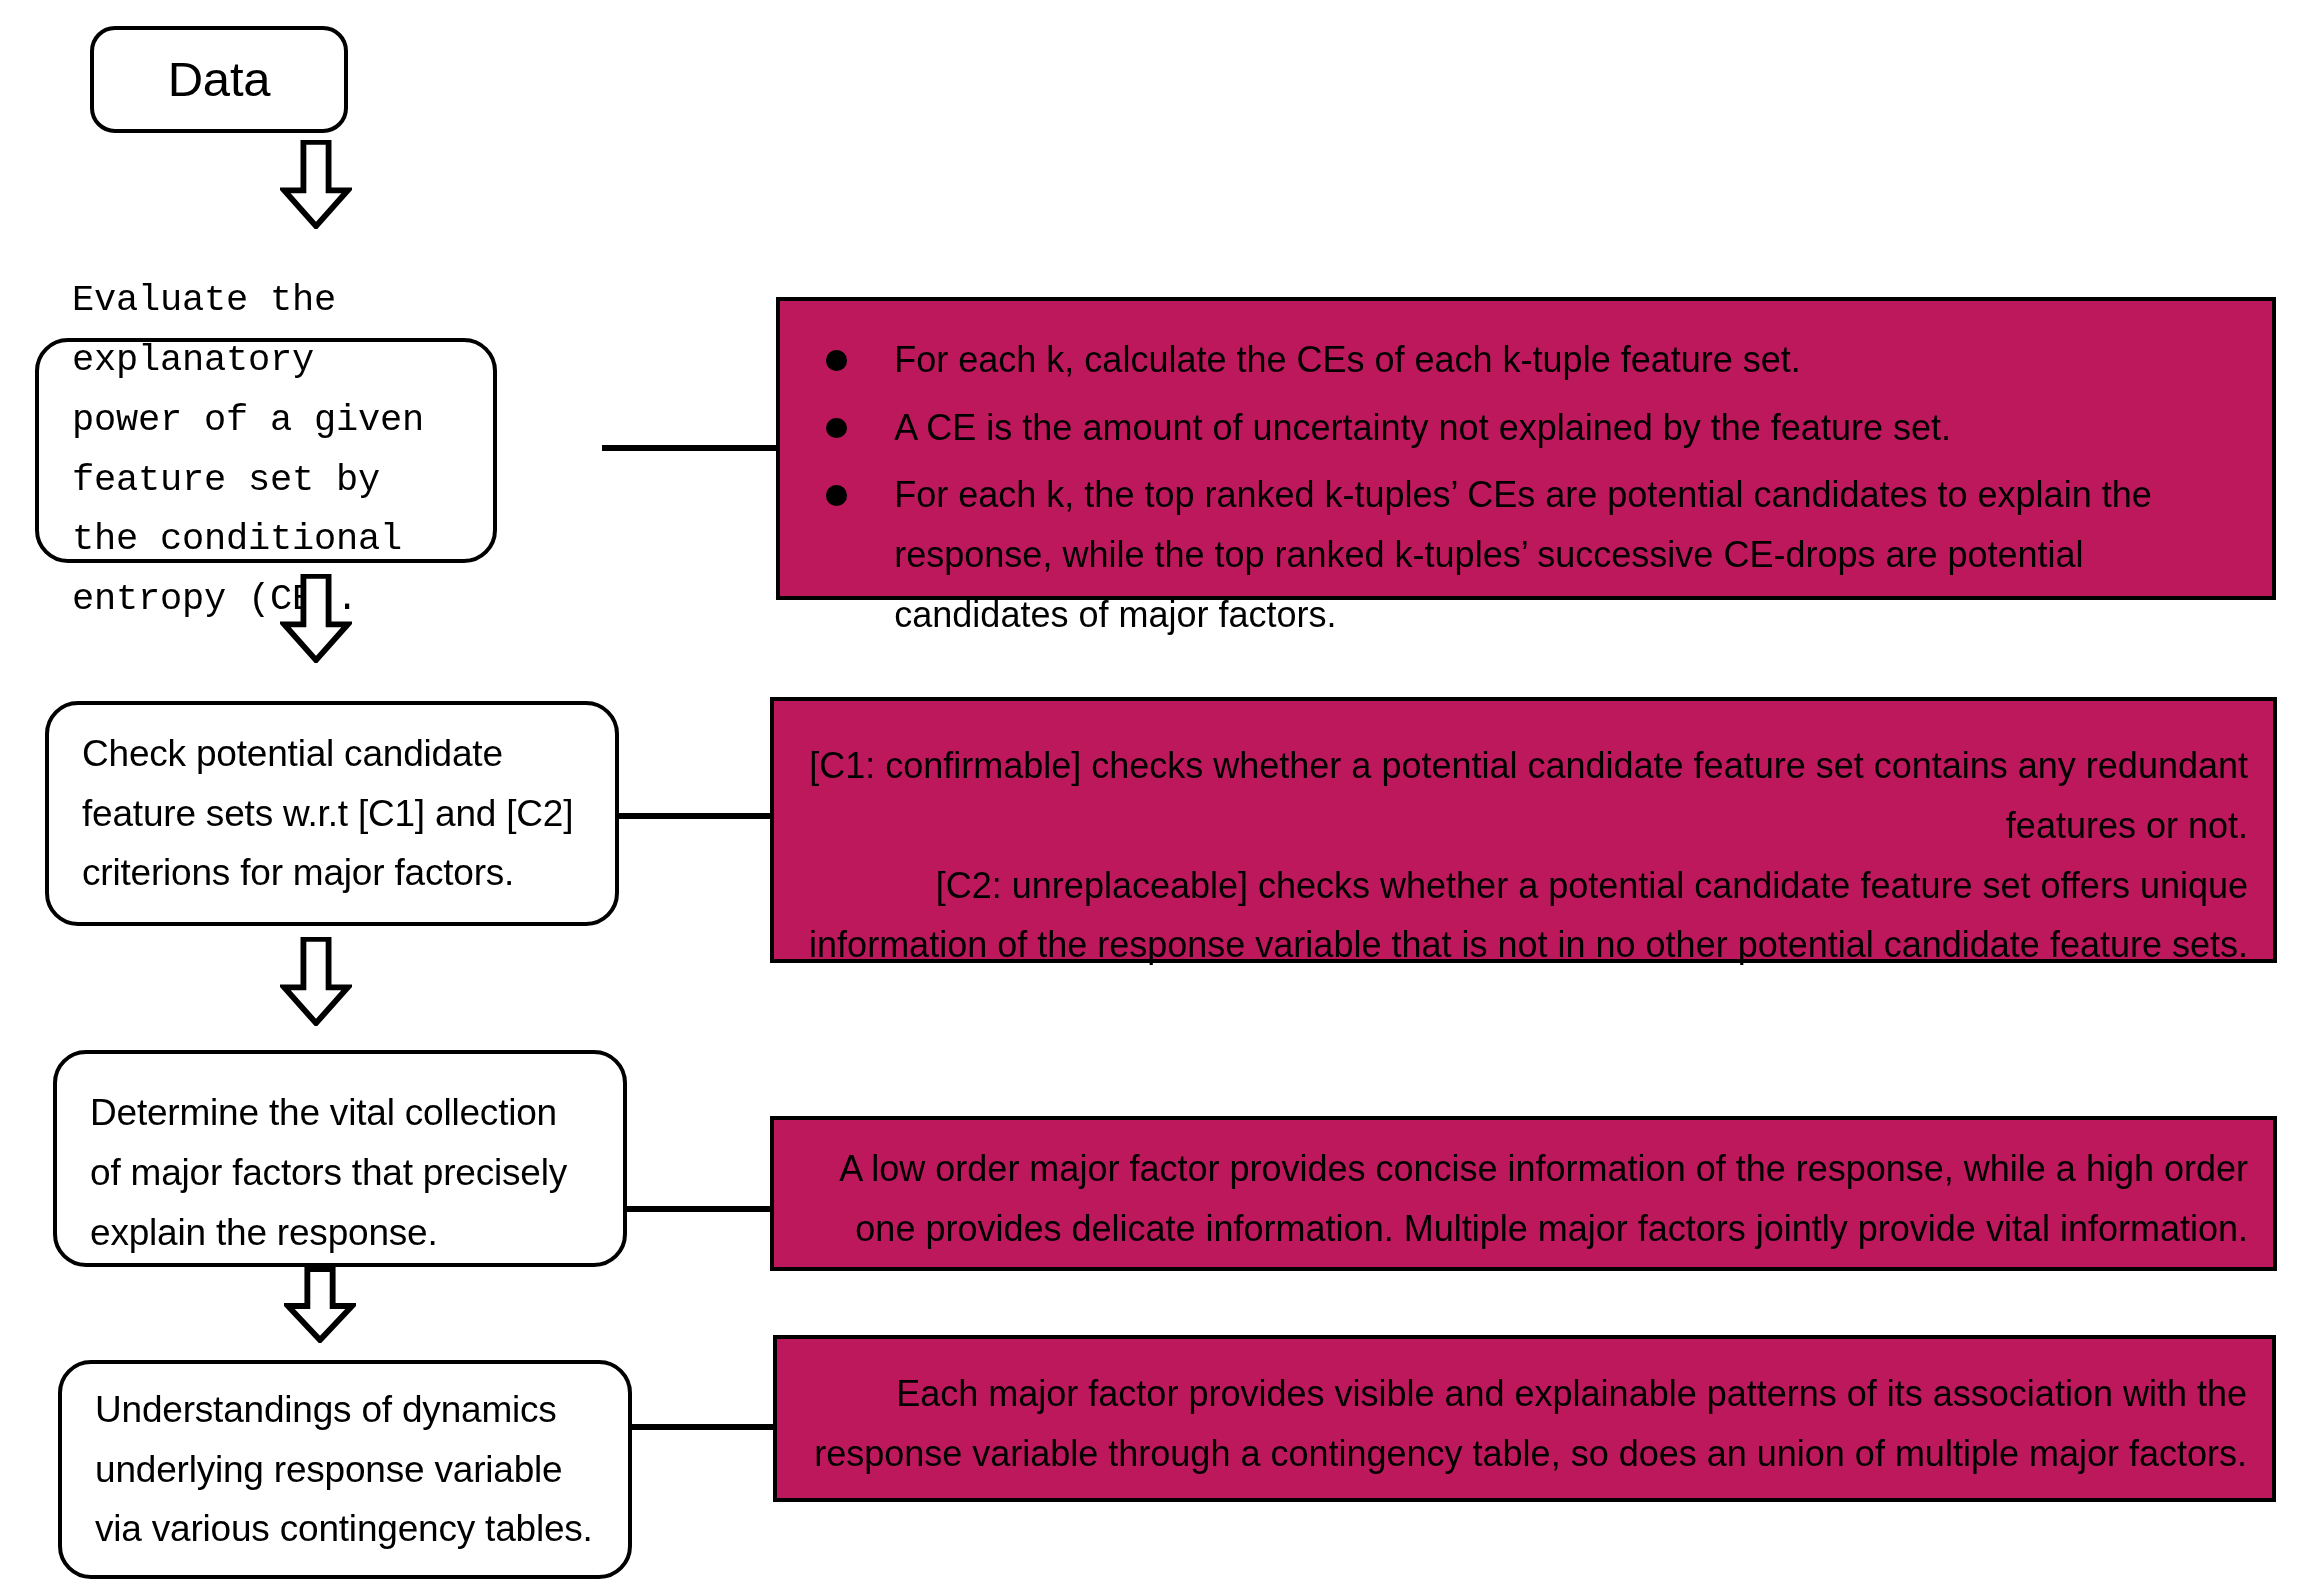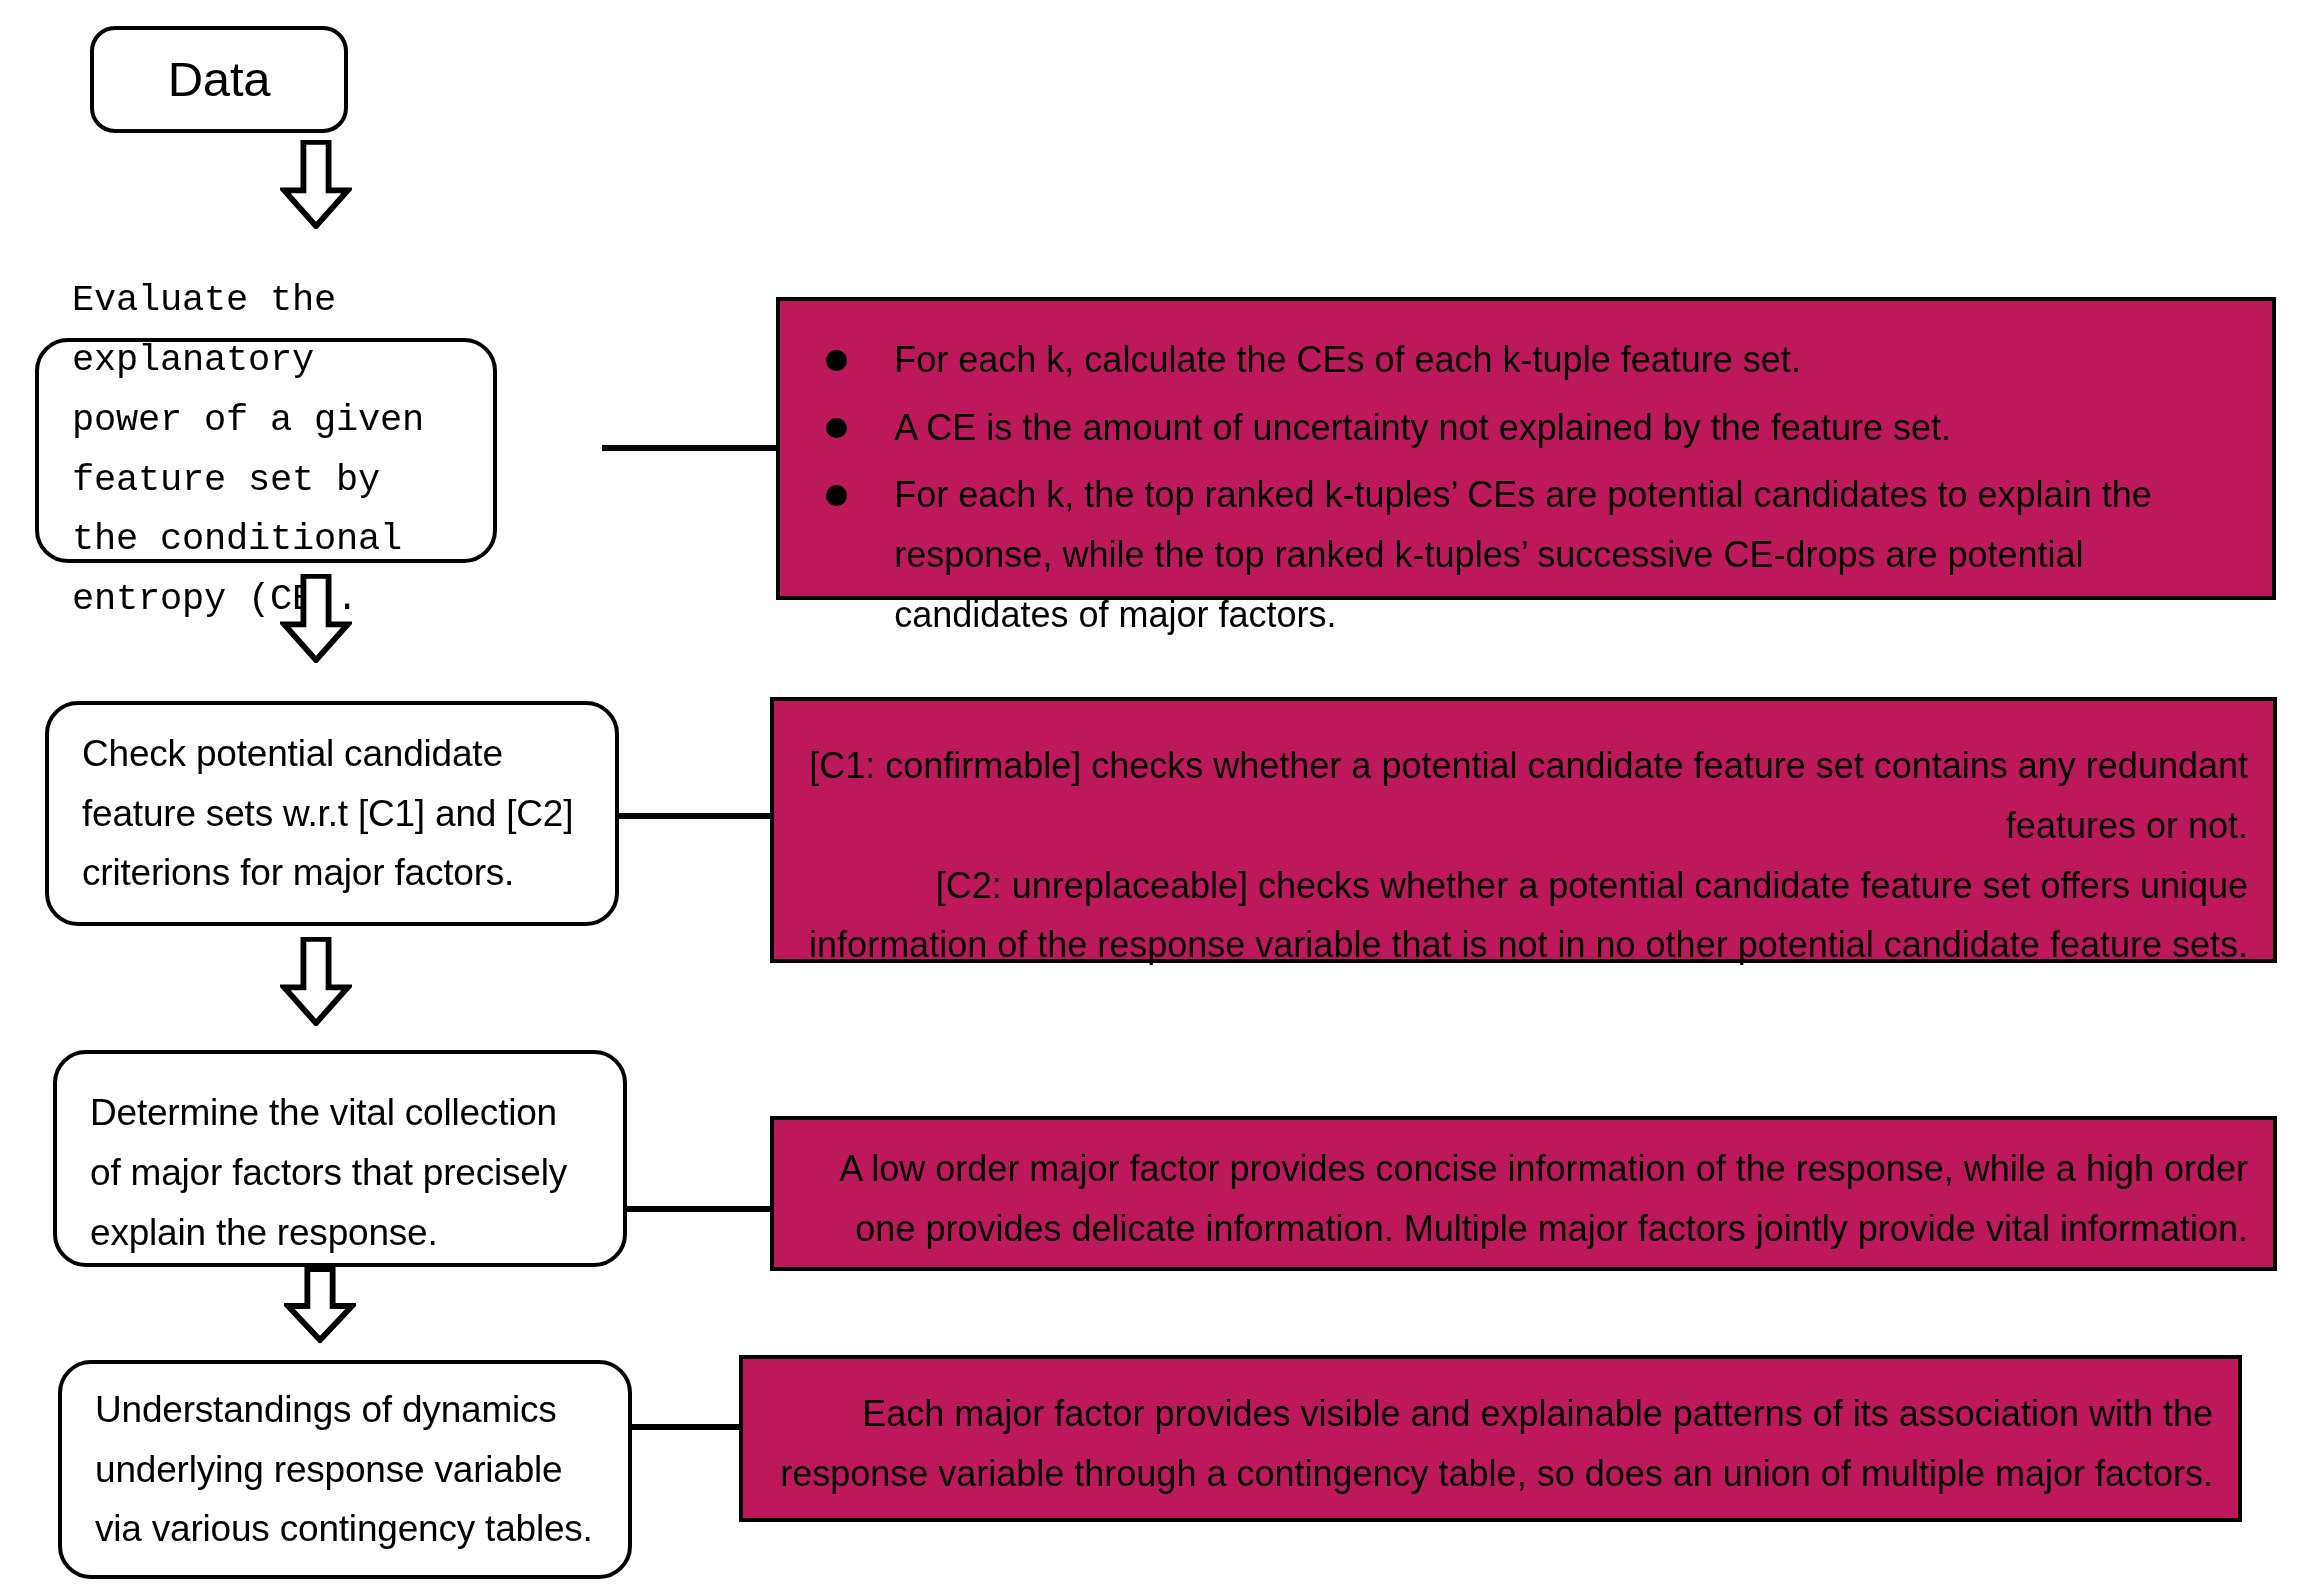--- a/index.html
+++ b/index.html
@@ -184,18 +184,18 @@
   </div>
 
   <div class="node" style="left:58px; top:1360px; width:574px; height:219px;">
     <span class="node-text">Understandings of dynamics
 underlying response variable
 via various contingency tables.</span>
   </div>
 
   <div class="connector" style="left:629px; top:1424px; width:147px;"></div>
 
-  <div class="panel" style="left:739px; top:1335px; width:1503px; height:167px; padding-top:25px;margin-top:20px;">
+  <div class="panel" style="left:773px; top:1335px; width:1503px; height:167px; padding-top:25px;">
     <div class="panel-text">Each major factor provides visible and explainable patterns of its association with the response variable through a contingency table, so does an union of multiple major factors.</div>
   </div>
 
 </div>
 
 
 </body></html>

